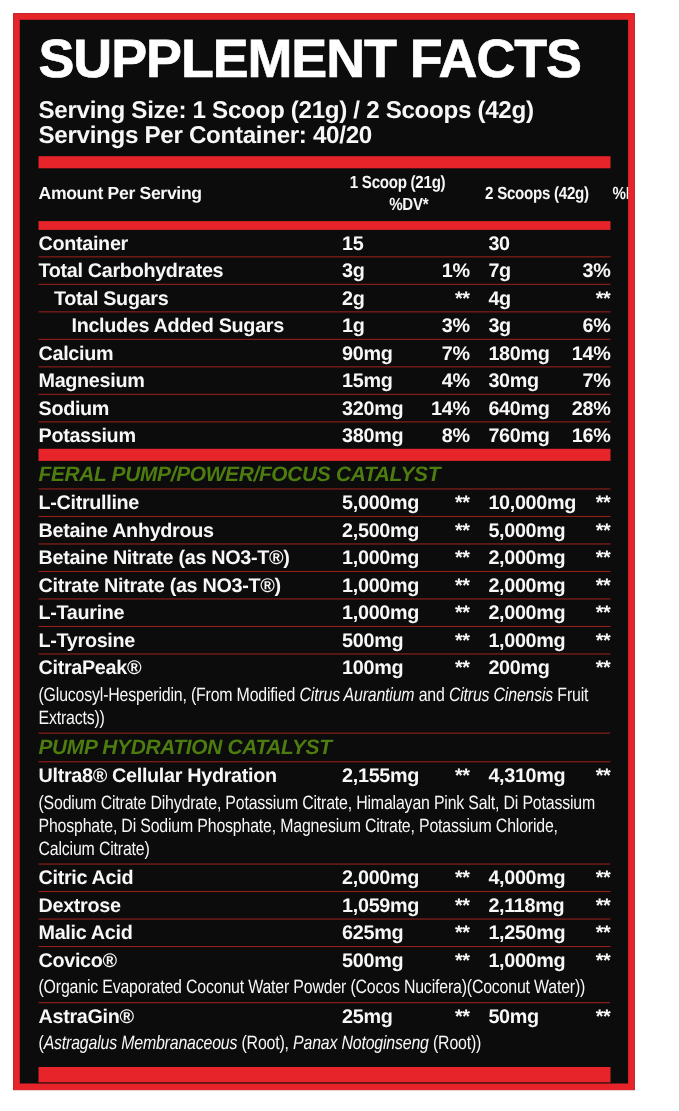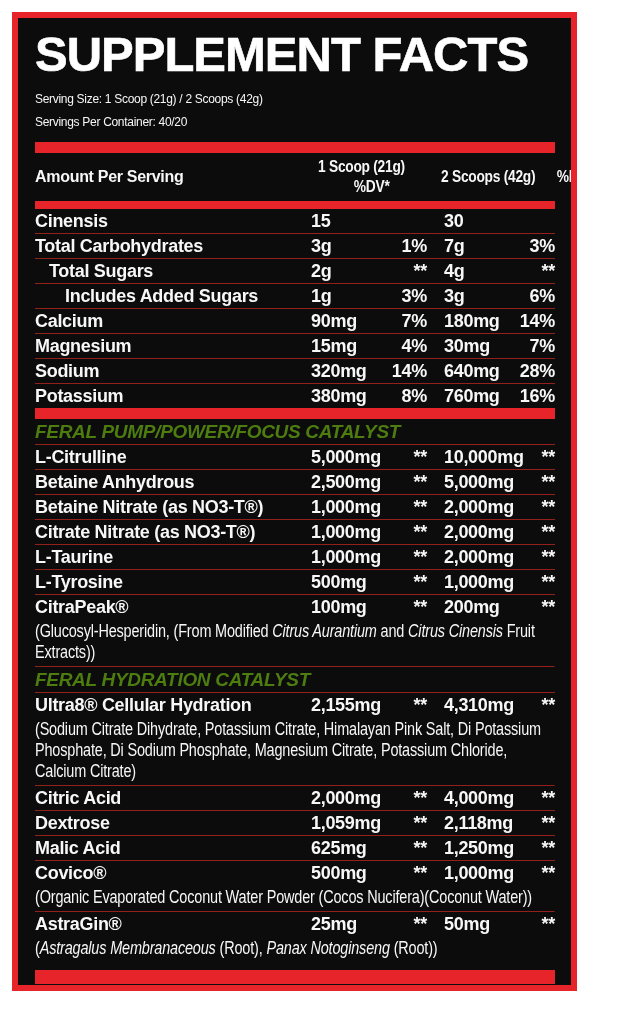--- a/index.html
+++ b/index.html
@@ -10,21 +10,21 @@
   }
   *{box-sizing:border-box;}
   body{margin:0;background:#ffffff;width:618px;height:1010px;overflow:hidden;
        font-family:"Liberation Sans",sans-serif;}
   .sheet{width:589px;height:1010px;padding:12px 12px 19px 12px;background:#ffffff;}
   .panel{width:100%;height:100%;background:var(--bg);border:6px solid var(--red);
          padding:4px 16px 6px 17px;overflow:hidden;color:var(--text);}
   .main-title{font-size:49px;font-weight:bold;letter-spacing:-1px;line-height:52px;
          margin:6px 0 8px 0;color:#ffffff;-webkit-text-stroke:0.6px #ffffff;white-space:nowrap;}
   .serving-block{margin-bottom:8px;}
-  .serving-line{font-size:12px;font-weight:normal;line-height:23px;letter-spacing:-0.3px;}
+  .serving-line{font-size:22px;font-weight:bold;line-height:23px;letter-spacing:-0.3px;}
   .bar{background:var(--red);}
   .bar-thick{height:11px;}
   .bar-mid{height:8px;}
   .bar-bottom{height:14px;margin:8px 0 6px 0;}
   .row{display:grid;grid-template-columns:1fr 70px 46px 89px 39px;
        line-height:24px;font-size:18px;font-weight:bold;letter-spacing:-0.3px;
        border-bottom:1px solid var(--rule);align-items:end;}
   .row>span{white-space:nowrap;}
   .c-a1,.c-a2{text-align:left;}
   .c-a2{padding-left:17px;}
@@ -67,21 +67,21 @@
         </span>
       <span class="hcell-2">
           <span class="hspan hspan-l">2 Scoops (42g)</span>
           <span class="hspan hspan-r">%DV*</span>
         </span>
     </div>
 
     <div class="bar bar-mid"></div>
 
     <div class="row">
-      <span class="c-name">Cinensis</span>
+      <span class="c-name">Container</span>
       <span class="c-a1">15</span>
       <span class="c-d1"></span>
       <span class="c-a2">30</span>
       <span class="c-d2"></span>
     </div>
     <div class="row">
       <span class="c-name">Total Carbohydrates</span>
       <span class="c-a1">3g</span>
       <span class="c-d1">1%</span>
       <span class="c-a2">7g</span>
@@ -177,21 +177,21 @@
     </div>
     <div class="row no-rule">
       <span class="c-name">CitraPeak®</span>
       <span class="c-a1">100mg</span>
       <span class="c-d1">**</span>
       <span class="c-a2">200mg</span>
       <span class="c-d2">**</span>
     </div>
     <div class="desc rule-after"><span>(Glucosyl-Hesperidin, (From Modified </span><i>Citrus Aurantium</i><span> and </span><i>Citrus Cinensis</i><span> Fruit Extracts))</span></div>
 
-    <div class="section-title">FERAL HYDRATION CATALYST</div>
+    <div class="section-title">PUMP HYDRATION CATALYST</div>
     <div class="row no-rule">
       <span class="c-name">Ultra8® Cellular Hydration</span>
       <span class="c-a1">2,155mg</span>
       <span class="c-d1">**</span>
       <span class="c-a2">4,310mg</span>
       <span class="c-d2">**</span>
     </div>
     <div class="desc rule-after"><span>(Sodium Citrate Dihydrate, Potassium Citrate, Himalayan Pink Salt, Di Potassium Phosphate, Di Sodium Phosphate, Magnesium Citrate, Potassium Chloride, Calcium Citrate)</span></div>
     <div class="row">
       <span class="c-name">Citric Acid</span>

